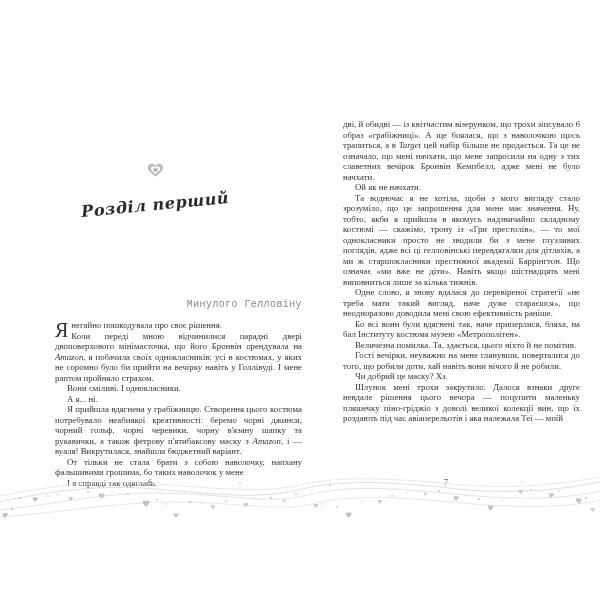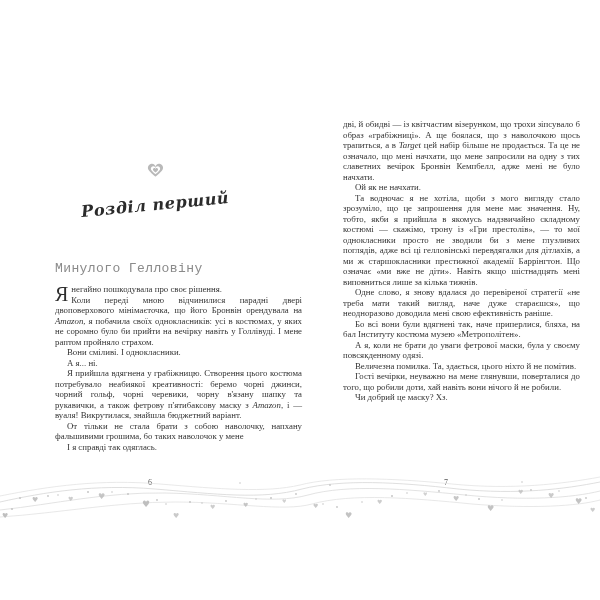--- a/index.html
+++ b/index.html
@@ -6,22 +6,22 @@
   .spread{position:relative;width:600px;height:600px;background:#ffffff;overflow:hidden;
           font-family:"Liberation Serif",serif;color:#333333;}
   .page{position:absolute;}
   .page-left{left:55px;top:0;width:247px;}
   .page-right{left:343px;top:119px;width:237px;}
   .heading{width:200px;text-align:center;padding-top:163px;}
   .ornament{display:inline-block;}
   .chapter-title{display:inline-block;font-family:"DejaVu Serif",serif;font-style:italic;font-weight:bold;
           font-size:16px;line-height:20px;color:#2b2b2b;letter-spacing:0.6px;
           transform:rotate(-5.5deg);margin-top:8px;}
-  .epigraph{font-family:"Liberation Mono","DejaVu Sans Mono",monospace;font-size:13px;line-height:11px;
-          color:#8a8a8a;letter-spacing:0.4px;margin-top:48px;}
+  .epigraph{font-family:"Liberation Mono","DejaVu Sans Mono",monospace;font-size:10px;line-height:11px;
+          color:#8a8a8a;letter-spacing:0.4px;margin-top:84px;text-align:right;}
   .flow{margin-top:10px;}
   .para{margin:0;font-size:8.8px;line-height:10.5px;text-align:justify;text-indent:12px;}
   .para.cont{text-indent:0;}
   .it{font-style:italic;}
   .dropcap{float:left;font-size:20px;line-height:17px;padding:2px 3px 0 0;color:#2f2f2f;}
   .folio{position:absolute;font-size:8px;color:#555555;}
   .folio-left{left:148px;top:478px;}
   .folio-right{left:444px;top:478px;}
   .garland{position:absolute;left:0;top:476px;}
 </style>
@@ -54,24 +54,24 @@
       </div>
   </div>
 
   <div class="page page-right">
     <div id="right-flow">
         <p class="para cont"><span>дві, й обидві — із квітчастим візерунком, що трохи зіпсувало б образ «грабіжниці». А ще боялася, що з наволочкою щось трапиться, а в </span><span class="it">Target</span><span> цей набір більше не продається. Та це не означало, що мені начхати, що мене запросили на одну з тих славетних вечірок Бронвін Кемпбелл, адже мені не було начхати.</span></p>
         <p class="para"><span>Ой як не начхати.</span></p>
         <p class="para"><span>Та водночас я не хотіла, щоби з мого вигляду стало зрозуміло, що це запрошення для мене має значення. Ну, тобто, якби я прийшла в якомусь надзвичайно складному костюмі — скажімо, трону із «Гри престолів», — то мої однокласники просто не зводили би з мене глузливих поглядів, адже всі ці гелловінські перевдягалки для дітлахів, а ми ж старшокласники престижної академії Баррінгтон. Що означає «ми вже не діти». Навіть якщо шістнадцять мені виповниться лише за кілька тижнів.</span></p>
         <p class="para"><span>Одне слово, я знову вдалася до перевіреної стратегії «не треба мати такий вигляд, наче дуже стараєшся», що неодноразово доводила мені свою ефективність раніше.</span></p>
         <p class="para"><span>Бо всі вони були вдягнені так, наче приперлися, бляха, на бал Інституту костюма музею «Метрополітен».</span></p>
-        <p class="para"><span>А я, коли не брати до уваги фетрової маски, була у своєму повсякденному одязі.</span></p>
         <p class="para"><span>Величезна помилка. Та, здається, цього ніхто й не помітив.</span></p>
         <p class="para"><span>Гості вечірки, неуважно на мене глянувши, поверталися до того, що робили доти, хай навіть вони нічого й не робили.</span></p>
         <p class="para"><span>Чи добрий це маску? Хз.</span></p>
+        <p class="para"><span>Шлунок мені трохи закрутило. Далося взнаки друге невдале рішення цього вечора — поцупити маленьку пляшечку піно-гріджіо з доволі великої колекції вин, що їх роздають під час авіаперельотів і яка належала Теї — моїй</span></p>
       </div>
   </div>
 
   <div class="folio folio-left">6</div>
   <div class="folio folio-right">7</div>
 
   <svg class="garland" width="600" height="52" viewBox="0 0 600 52">
     <g fill="none" stroke-width="0.8">
       <path d="M0,26 C45,16 95,8 155,13 C215,18 262,24 302,13 C342,3 398,6 458,13 C518,19 565,13 600,6" stroke="#d7d7d7"></path>
       <path d="M0,34 C55,28 105,16 165,17 C225,18 272,29 308,19 C348,8 405,13 465,19 C525,25 572,22 600,15" stroke="#dcdcdc"></path>

